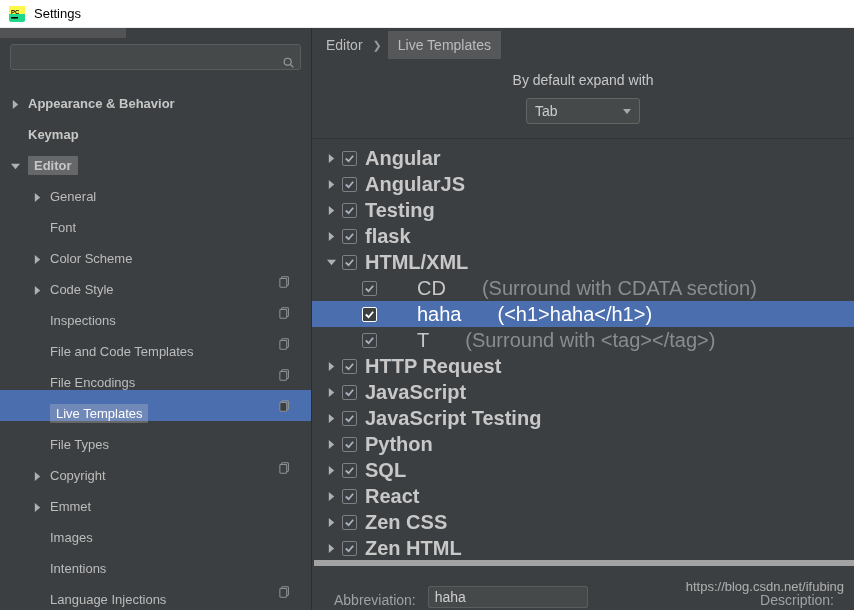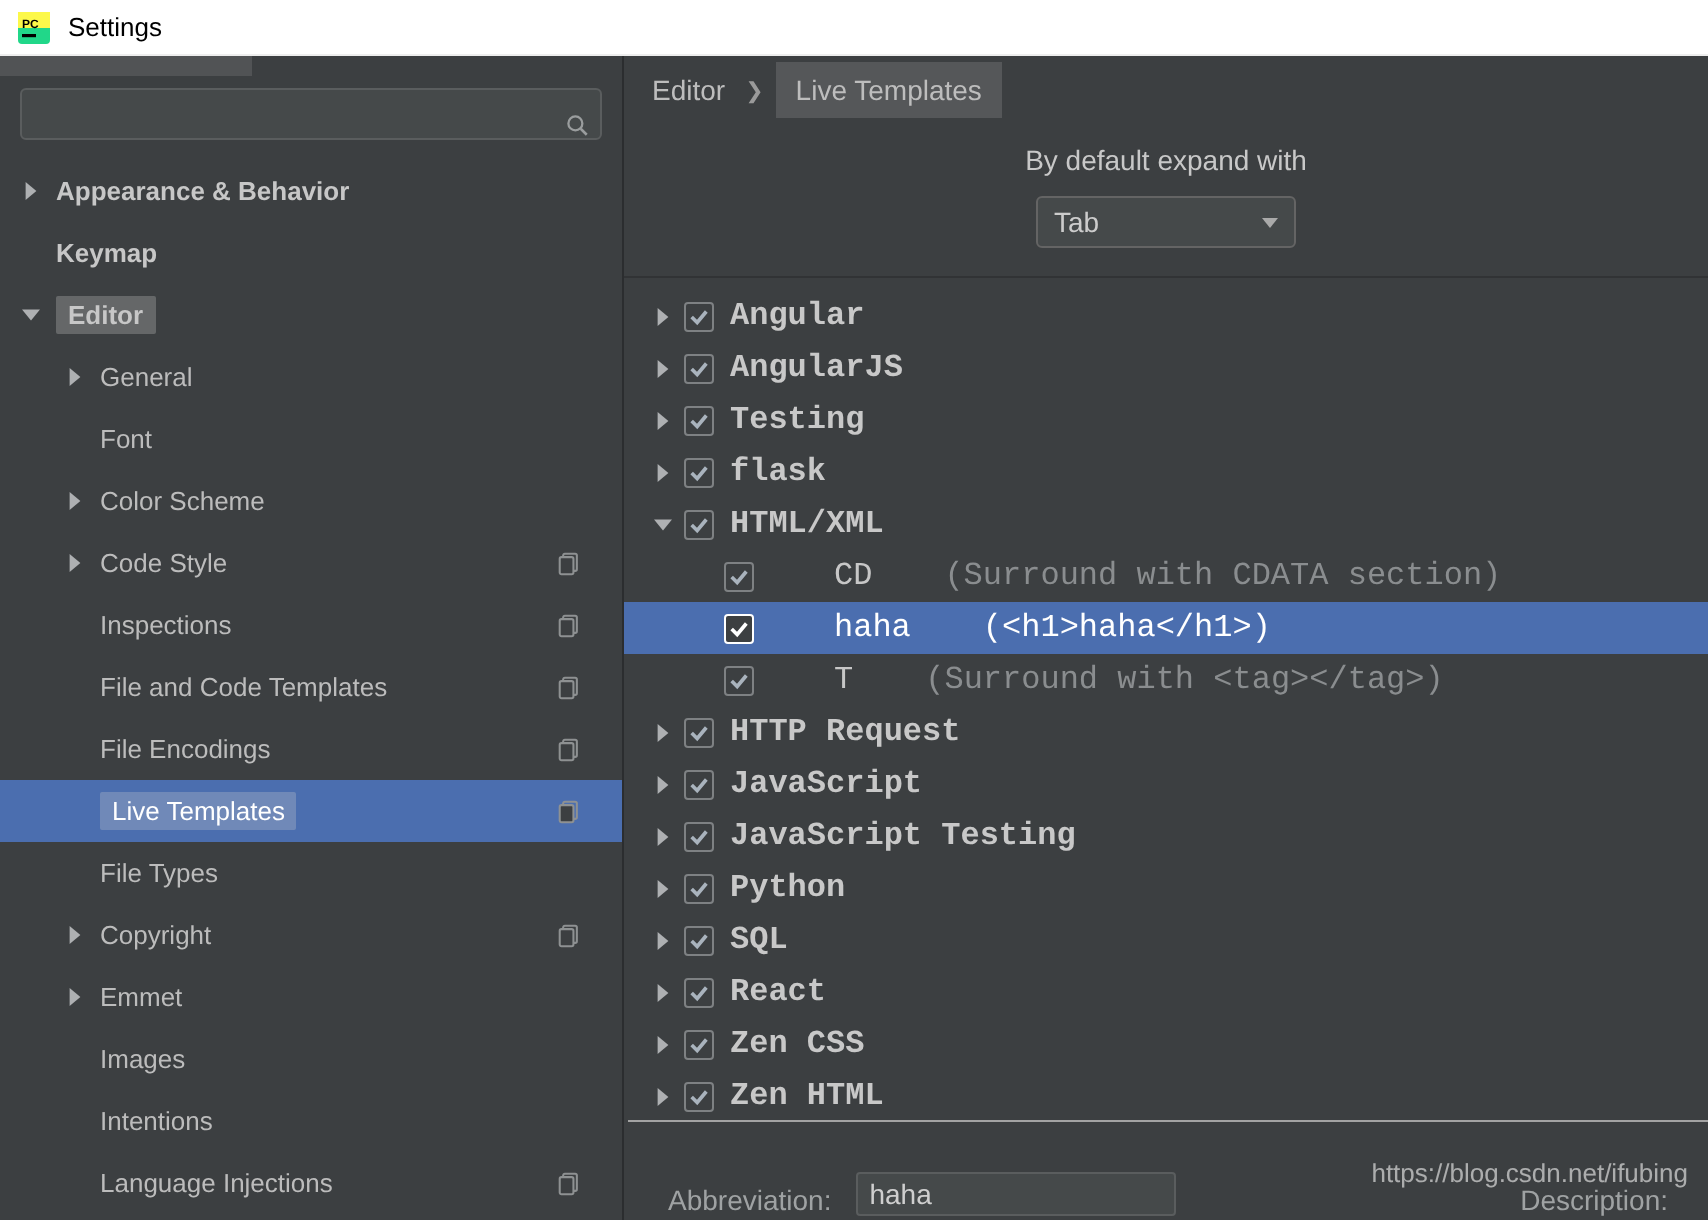--- a/index.html
+++ b/index.html
@@ -74,21 +74,21 @@
     display:flex;align-items:center;justify-content:center;
     color:#999;
   }
   .tree {
     flex: 1;
     overflow-y: hidden;
     padding-top: 4px;
   }
   .tree-row {
     display: flex;
-    align-items: center;
+    align-items: flex-end;
     height: 31px;
     padding-left: 8px;
     cursor: pointer;
     color: #bcbcbc;
     position: relative;
   }
   .tree-row.level-1 .label { font-weight: 700; color: #c7c7c7; }
   .tree-row.level-2 { padding-left: 30px; }
   .arrow {
     width: 14px; height: 14px;
@@ -147,21 +147,21 @@
     display: flex;
     align-items: center;
     gap: 10px;
     padding: 10px 14px 14px 14px;
     color: #c8c8c8;
     font-size: 14px;
     border-bottom: 1px solid #313335;
     flex-direction: column;
   }
   .dropdown {
-    width: 130px;
+    width: 114px;
     height: 26px;
     background: #45494a;
     border: 1px solid #646464;
     border-radius: 3px;
     display: flex;
     align-items: center;
     justify-content: space-between;
     padding: 0 8px;
     color: #cccccc;
     cursor: pointer;
@@ -175,22 +175,21 @@
     padding-top: 6px;
   }
   .tpl-row {
     display: flex;
     align-items: center;
     height: 26px;
     padding-left: 12px;
     color: #c8c8c8;
     cursor: pointer;
     position: relative;
-    font-size: 16px;
-    font-family: Liberation Mono, monospace;
+    font-size: 20px;
   }
   .tpl-row .arrow { margin-right: 4px; }
   .tpl-row .check {
     width: 15px; height: 15px;
     border: 1px solid #7e8183;
     border-radius: 2px;
     margin-right: 8px;
     display: inline-flex;
     align-items: center;
     justify-content: center;
@@ -202,21 +201,21 @@
   .tpl-row.child .lbl { color: #c7c7c7; font-weight: 400; }
   .tpl-row.child .desc { color: #8a8d8f; margin-left: 4px; font-weight: 400; }
   .tpl-row.selected { background: #4b6eaf; }
   .tpl-row.selected .lbl, .tpl-row.selected .desc { color: #ffffff; }
   .tpl-row.selected .check { border-color: #ffffff; }
   .bottom-cut {
     position: absolute;
     left: 314px; right: 0; bottom: 0;
     height: 50px;
     background: #3c3f41;
-    border-top: 1px solid #a3a3a3;
+    border-top: 6px solid #a3a3a3;
     display:flex;
     align-items:flex-end;
     padding: 0 20px 2px 20px;
     color: #9fa2a3;
     font-size: 14px;
     overflow:hidden;
   }
   .abbr-field {
     margin-left: 12px;
     width: 160px; height: 22px;

